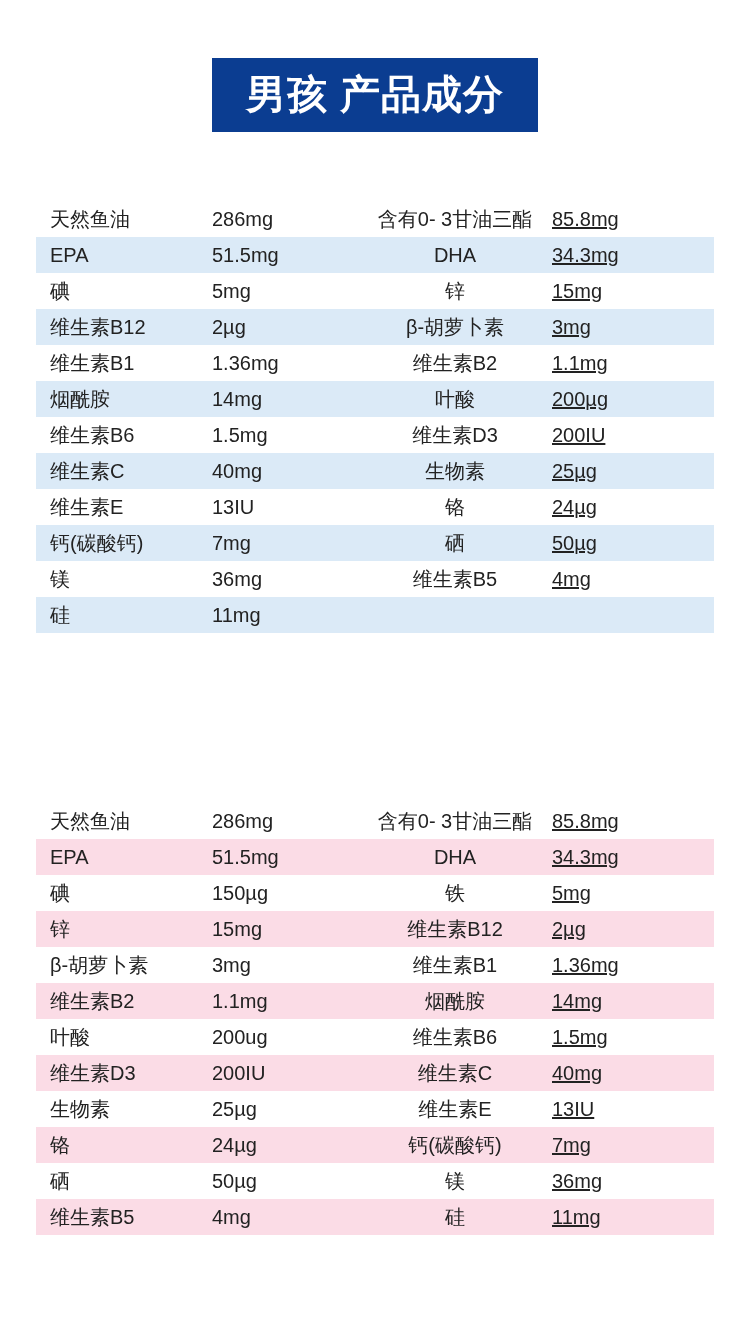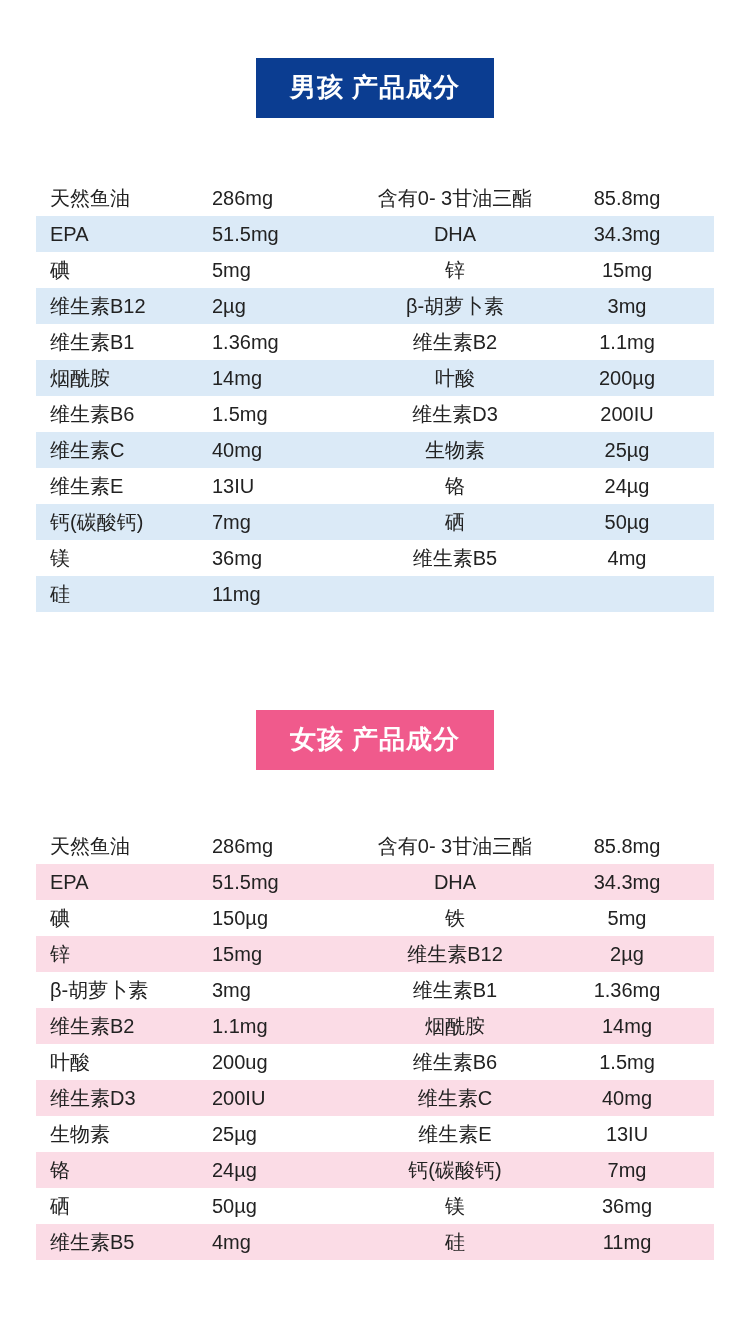--- a/index.html
+++ b/index.html
@@ -20,39 +20,39 @@
     width: 100%;
   }
 
   .title-wrap {
     display: flex;
     justify-content: center;
   }
 
   .title-banner {
     display: inline-block;
-    font-size: 26px;
+    font-size: 40px;
     font-weight: bold;
     color: #ffffff;
     letter-spacing: 1px;
     padding: 16px 34px 18px 34px;
     line-height: 1;
     white-space: nowrap;
   }
 
   .title-boy {
     background: #0b3d91;
   }
   .title-girl {
     background: #f05a8c;
   }
 
   .table {
     width: 600px;
-    margin: 0 auto;
+    margin: 7px auto;
     border-collapse: collapse;
     table-layout: fixed;
   }
 
   .table tr {
     height: 36px;
   }
 
   .table td {
     font-size: 20px;
@@ -71,22 +71,23 @@
     width: 130px;
     padding-right: 10px !important;
   }
   .c-name2 {
     width: 170px;
     text-align: center;
     padding-left: 18px !important;
   }
   .c-val2 {
     width: 150px;
-    text-align: center;
+    text-align: left;
     padding-right: 12px !important;
+    text-decoration: underline;
   }
 
   
   .boy-table tr:nth-child(even) td {
     background: #dbeaf7;
   }
   .boy-table tr:nth-child(odd) td {
     background: #ffffff;
   }
 
@@ -189,23 +190,20 @@
           <td class="c-name2"></td>
           <td class="c-val2"></td>
         </tr>
       </tbody>
   </table>
 </div>
 
 <div class="spacer-between"></div>
 
 <div class="section">
-  <div class="title-wrap">
-    <div class="title-banner title-girl">女孩 产品成分</div>
-  </div>
 
   <div class="spacer-title-table-girl"></div>
 
   <table class="table girl-table">
     <tbody>
         <tr>
           <td class="c-name">天然鱼油</td>
           <td class="c-val">286mg</td>
           <td class="c-name2">含有0- 3甘油三酯</td>
           <td class="c-val2">85.8mg</td>

